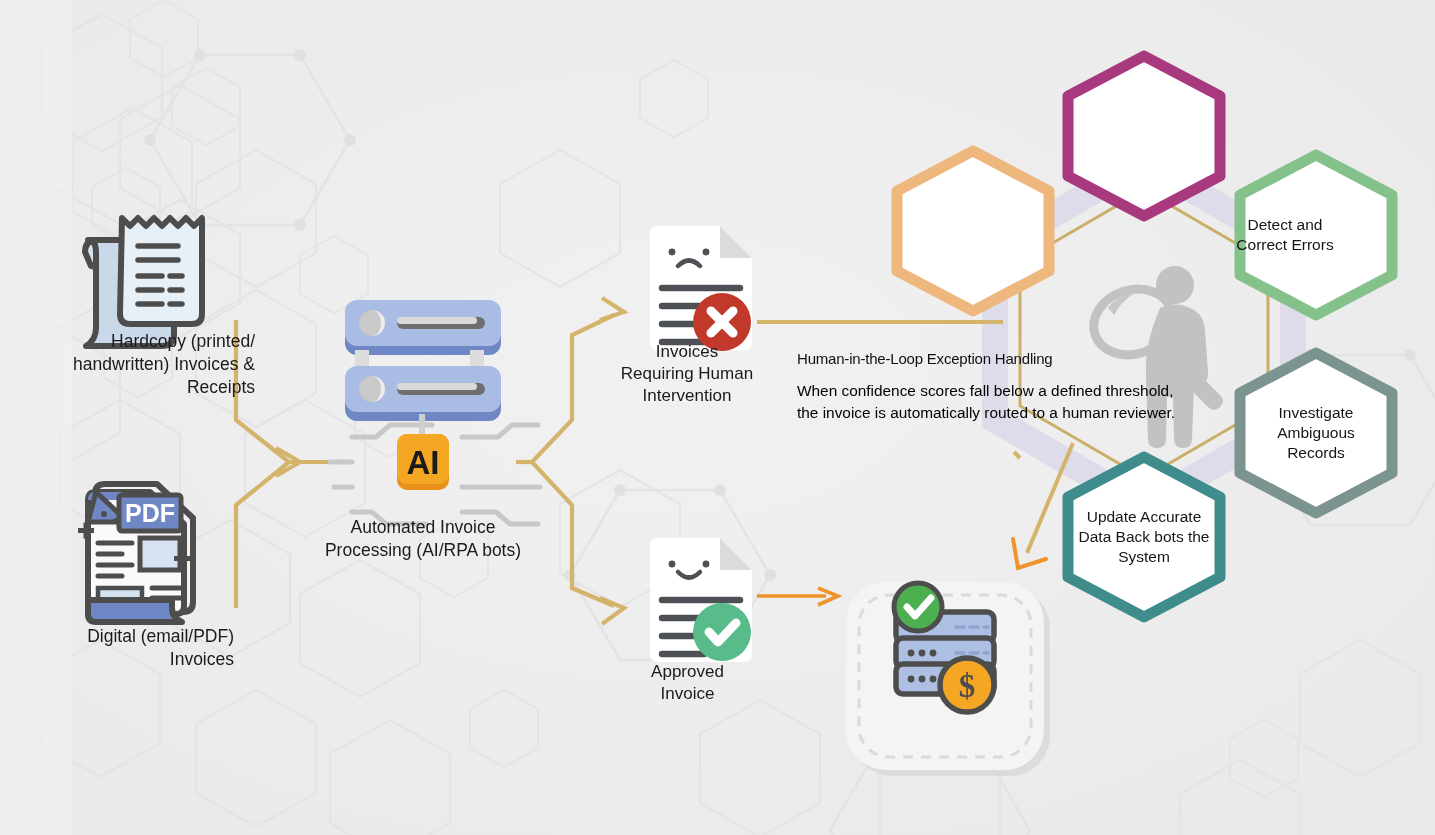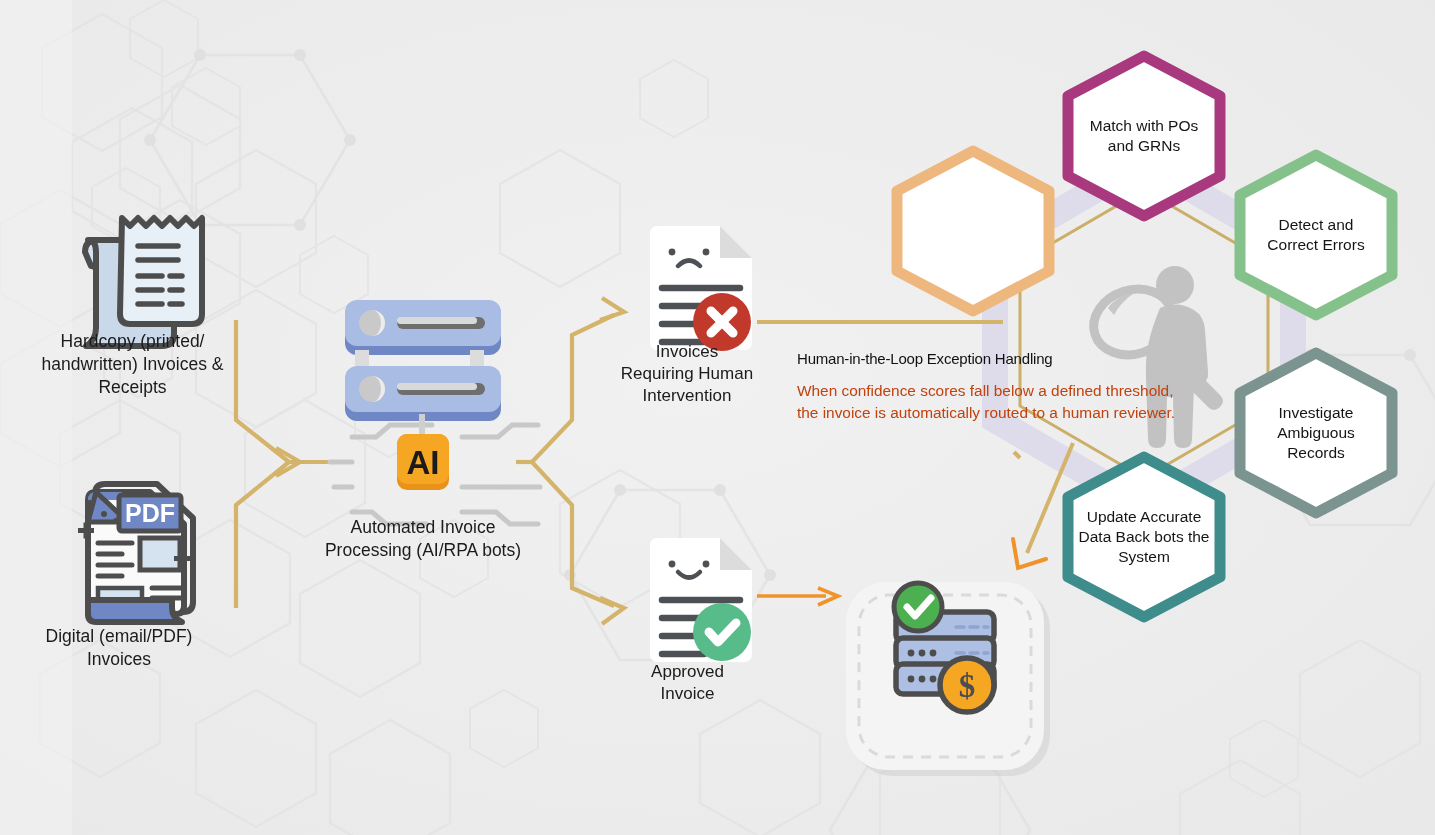--- a/index.html
+++ b/index.html
@@ -7,34 +7,34 @@
     width:1435px;height:835px;overflow:hidden;
     font-family:"Liberation Sans","DejaVu Sans",sans-serif;
     background:#eeeeee;
     position:relative;
   }
   #stage{position:absolute;inset:0;width:1435px;height:835px;}
   .layer{position:absolute;inset:0;width:1435px;height:835px;}
   svg.layer{overflow:visible;}
 
   .lbl{position:absolute;text-align:center;color:#1b1b1b;line-height:1.3;}
-  .lbl-src{font-size:17.5px;}
+  .lbl-src{font-size:17.5px;text-align:right;}
   .lbl-doc{font-size:17px;}
   .lbl-card{font-size:17.5px;}
   .hex-label{
     position:absolute;text-align:center;color:#151515;
     font-size:15.5px;line-height:1.28;
     display:flex;align-items:center;justify-content:center;
   }
   .panel-title{
     position:absolute;font-size:15px;color:#111;font-weight:400;
     letter-spacing:-0.2px;white-space:nowrap;
   }
   .panel-body{
-    position:absolute;font-size:15.4px;color:#c2410c;line-height:1.45;
+    position:absolute;font-size:15.4px;color:#000000;line-height:1.45;
     width:380px;
   }
 </style>
 </head>
 <body>
 
 <div id="stage">
 
   <svg class="layer" viewBox="0 0 1435 835">
     <defs>
@@ -167,25 +167,21 @@
   <svg class="layer" viewBox="0 0 1435 835">
     <g fill="#ffffff" stroke-linejoin="round" stroke-width="11">
       <polygon points="973,151 1049,191 1049,271 973,311 897,271 897,191" stroke="#edb77e"></polygon>
       <polygon points="1144,56 1220,96 1220,176 1144,216 1068,176 1068,96" stroke="#a8397f"></polygon>
       <polygon points="1316,155 1392,195 1392,275 1316,315 1240,275 1240,195" stroke="#85c18a"></polygon>
       <polygon points="1316,353 1392,393 1392,473 1316,513 1240,473 1240,393" stroke="#7b9490"></polygon>
       <polygon points="1144,457 1220,497 1220,577 1144,617 1068,577 1068,497" stroke="#3f8c8c"></polygon>
     </g>
   </svg>
 
-  <div class="hex-label" style="left:1071px;top:106px;width:146px;height:60px;">
-      <span style="white-space:pre-line">Match with POs
-and GRNs</span>
-    </div>
-  <div class="hex-label" style="left:1243px;top:205px;width:146px;height:60px;">
+  <div class="hex-label" style="left:1212px;top:205px;width:146px;height:60px;">
       <span style="white-space:pre-line">Detect and
 Correct Errors</span>
     </div>
   <div class="hex-label" style="left:1243px;top:398px;width:146px;height:70px;justify-content:center;">
       <span style="white-space:pre-line">Investigate
 Ambiguous
 Records</span>
     </div>
   <div class="hex-label" style="left:1066px;top:502px;width:156px;height:70px;">
       <span style="white-space:pre-line">Update Accurate

